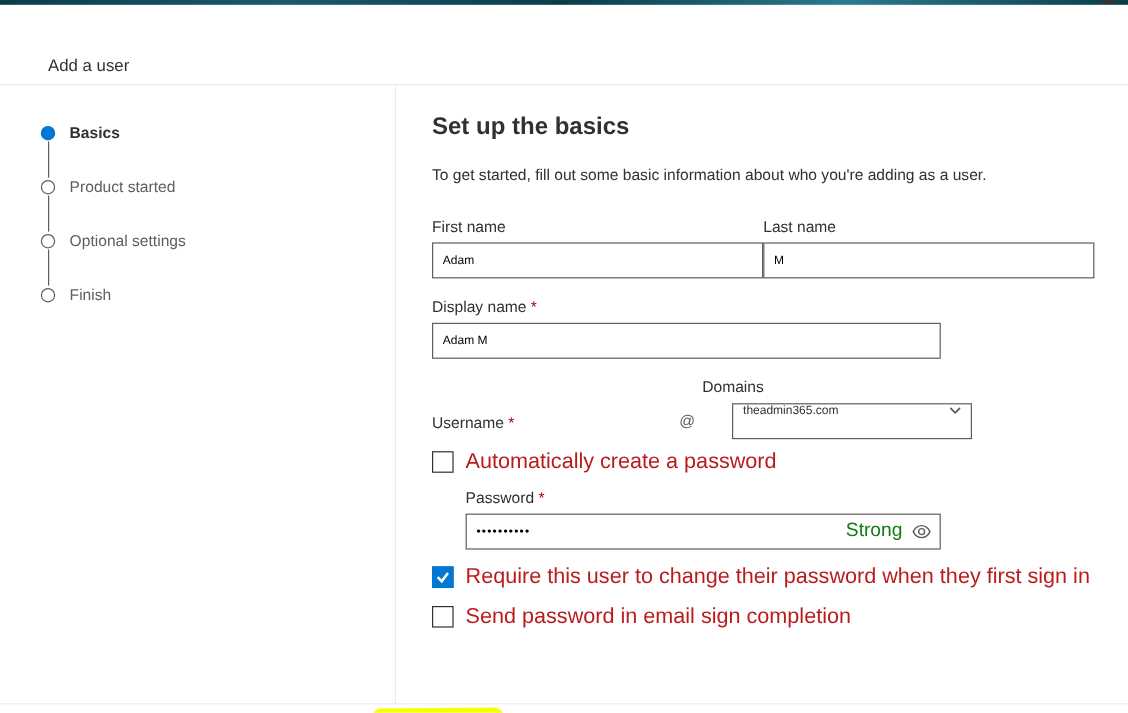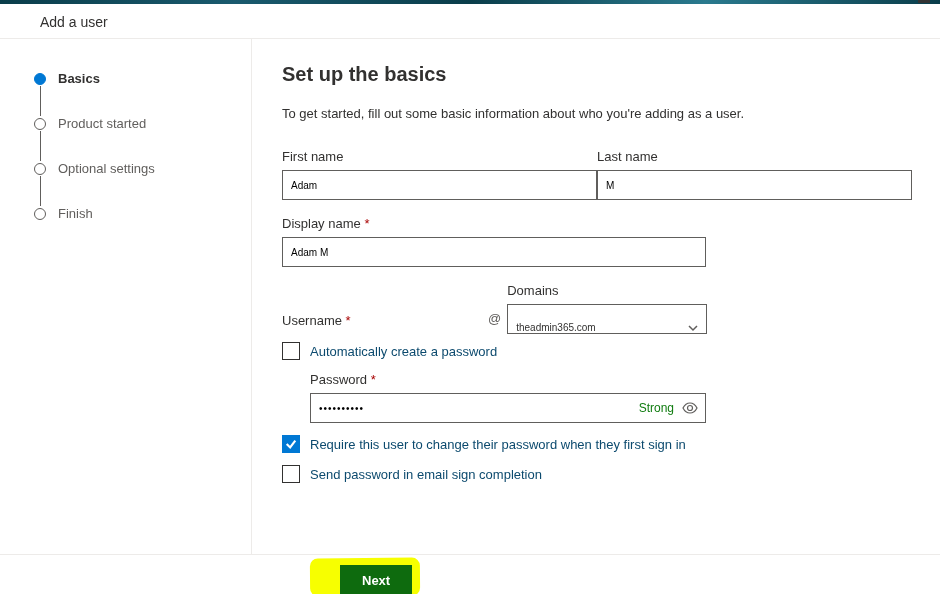--- a/index.html
+++ b/index.html
@@ -1,50 +1,50 @@
 <!DOCTYPE html>
 <html><head>
   <meta charset="utf-8">
   <style>
     * { box-sizing: border-box; margin: 0; padding: 0; }
     body { font-family: 'Segoe UI', Tahoma, sans-serif; font-size: 13px; color: #323130; width: 940px; height: 594px; overflow: hidden; background: #fff; }
     .topbar { height: 4px; background: linear-gradient(90deg, #0a3d4a, #1a5a6e, #0a3d4a, #2a7a8e, #0a3d4a); position: relative; }
     .topbar::after { content:''; position:absolute; right:10px; top:-1px; width:12px; height:4px; background:#333; }
-    .header { padding: 10px 20px 8px 40px; border-bottom: 1px solid #edebe9; font-size: 14px; color: #323130; }
+    .header { padding: 10px 20px 8px 40px; border-bottom: 1px solid #edebe9; font-size: 14px; color: #323130; margin-top: 32px; }
     .container { display: flex; height: 515px; }
-    .sidebar { width: 252px; padding: 32px 20px 20px 34px; border-right: 1px solid #edebe9; }
+    .sidebar { width: 330px; padding: 32px 20px 20px 34px; border-right: 1px solid #edebe9; }
     .step { display: flex; align-items: center; position: relative; }
     .step-circle { width: 12px; height: 12px; border-radius: 50%; border: 1.5px solid #605e5c; background: #fff; margin-right: 12px; flex-shrink:0; }
     .step.active .step-circle { background: #0078d4; border-color: #0078d4; }
     .step-label { font-size: 13px; color: #605e5c; }
     .step.active .step-label { font-weight: 600; color: #323130; }
     .step-line { width: 1.5px; height: 30px; background: #605e5c; margin-left: 5.5px; }
     .main { flex: 1; padding: 24px 28px 20px 30px; overflow: hidden; }
     .title { font-size: 20px; font-weight: 600; margin-bottom: 20px; }
     .subtitle { font-size: 13px; color: #323130; margin-bottom: 28px; }
     .row { display: flex; margin-bottom: 16px; }
     .field { flex: 1; }
     .field-full { width: 100%; max-width: 424px; }
     .label { font-size: 13px; color: #323130; margin-bottom: 6px; display: block; }
     .required::after { content: ' *'; color: #a80000; }
     input[type="text"], input[type="password"], .select { width: 100%; height: 30px; border: 1px solid #605e5c; padding: 0 8px; font-size: 10px; font-family: inherit; background: #fff; }
     .row-input { width: 200px; }
     .at { margin: 0 6px; line-height: 30px; color: #605e5c; }
-    .select { display: flex; align-items: flex-end; justify-content: space-between; cursor: pointer; }
+    .select { display: flex; align-items: flex-start; justify-content: space-between; cursor: pointer; margin-left: 25px; }
     .chev { width: 10px; height: 10px; }
     .chev svg { stroke: #605e5c; stroke-width: 1.5; fill: none; }
     .checkbox-row { display: flex; align-items: center; margin-bottom: 12px; margin-top: 8px; }
     .checkbox { width: 18px; height: 18px; border: 1px solid #323130; margin-right: 10px; display: flex; align-items: center; justify-content: center; flex-shrink:0; cursor:pointer; }
     .checkbox.checked { background: #0078d4; border-color: #0078d4; }
     .checkbox.checked svg { stroke: #fff; stroke-width: 2.5; fill: none; }
-    .checkbox-label { font-size: 13px; color: #0c4a6e; }
+    .checkbox-label { font-size: 18px; color: #b91c1c; }
     .password-section { padding-left: 28px; margin-bottom: 12px; }
     .password-wrap { position: relative; width: 396px; }
     .password-wrap input { width: 100%; padding-right: 90px; letter-spacing: 1px; }
-    .strength { position: absolute; right: 32px; top: 0; line-height: 30px; font-size: 12px; color: #107c10; }
+    .strength { position: absolute; right: 32px; top: 0; line-height: 30px; font-size: 16px; color: #107c10; }
     .eye { position: absolute; right: 8px; top: 7px; width: 16px; height: 16px; cursor: pointer; }
     .eye svg { stroke: #605e5c; stroke-width: 1.2; fill: none; }
     .footer { padding: 10px 0 10px 320px; position: relative; border-top: 1px solid #edebe9; }
     .highlight { position: absolute; left: 310px; top: 3px; width: 110px; height: 38px; background: #f7ff00; border-radius: 8px; transform: rotate(-0.5deg); z-index: 0; }
     .next-btn { position: relative; z-index: 1; background: #0e6b0e; color: #fff; border: none; padding: 8px 22px; font-size: 13px; font-weight: 600; cursor: pointer; margin-left: 20px; }
     .username-row { display: flex; align-items: flex-end; }
     .username-row .field { flex: 0 0 200px; }
     .domain-field { flex: 0 0 200px; }
   </style>
 </head>

